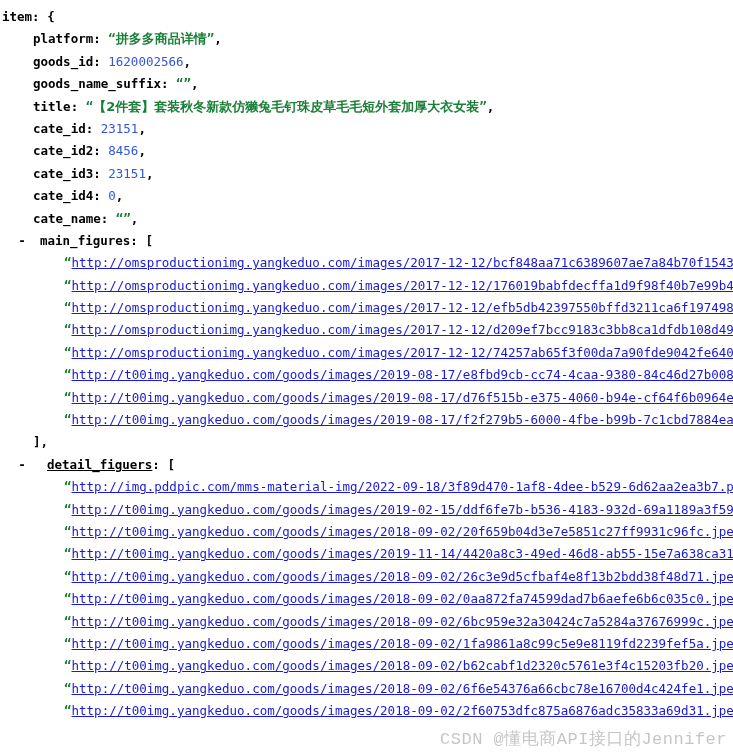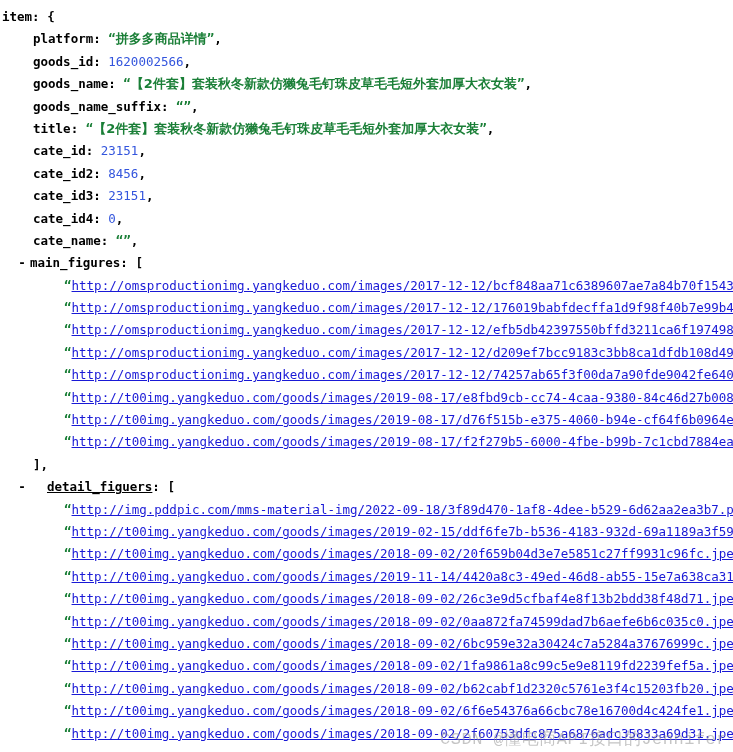--- a/index.html
+++ b/index.html
@@ -94,29 +94,28 @@
     pointer-events: none;
   }
 </style>
 </head>
 <body>
 
 <div id="viewer">
     <div class="line ind0"><span class="key">item</span><span class="punc">: </span><span class="brace">{</span></div>
     <div class="line ind1"><span class="key">platform</span><span class="punc">: </span><span class="str"><span class="quote-blue">“</span><span class="cn">拼多多商品详情</span><span class="quote-blue">”</span></span><span class="punc">,</span></div>
     <div class="line ind1"><span class="key">goods_id</span><span class="punc">: </span><span class="num">1620002566</span><span class="punc">,</span></div>
-    <div class="line ind1"><span class="key">goods_name</span><span class="punc">: </span><span class="str"><span class="quote-blue">“</span><span class="cn">【2件套】套装秋冬新款仿獭兔毛钉珠皮草毛毛短外套加厚大衣女装</span><span class="quote-blue">”</span></span><span class="punc">,</span></div>
     <div class="line ind1"><span class="key">goods_name_suffix</span><span class="punc">: </span><span class="strq">“”</span><span class="punc">,</span></div>
     <div class="line ind1"><span class="key">title</span><span class="punc">: </span><span class="str"><span class="quote-blue">“</span><span class="cn">【2件套】套装秋冬新款仿獭兔毛钉珠皮草毛毛短外套加厚大衣女装</span><span class="quote-blue">”</span></span><span class="punc">,</span></div>
     <div class="line ind1"><span class="key">cate_id</span><span class="punc">: </span><span class="num">23151</span><span class="punc">,</span></div>
     <div class="line ind1"><span class="key">cate_id2</span><span class="punc">: </span><span class="num">8456</span><span class="punc">,</span></div>
     <div class="line ind1"><span class="key">cate_id3</span><span class="punc">: </span><span class="num">23151</span><span class="punc">,</span></div>
     <div class="line ind1"><span class="key">cate_id4</span><span class="punc">: </span><span class="num">0</span><span class="punc">,</span></div>
     <div class="line ind1"><span class="key">cate_name</span><span class="punc">: </span><span class="strq">“”</span><span class="punc">,</span></div>
-    <div class="line ind0 toggle-line"><span class="toggle">-</span><span class="key" style="margin-left: 28px;">main_figures</span><span class="punc">: </span><span class="brace">[</span></div>
+    <div class="line ind0 toggle-line"><span class="toggle">-</span><span class="key" style="margin-left: 38px;">main_figures</span><span class="punc">: </span><span class="brace">[</span></div>
     <div class="line ind2"><span class="quote-blue">“</span><a class="url">http://omsproductionimg.yangkeduo.com/images/2017-12-12/bcf848aa71c6389607ae7a84b70f1543.jpeg</a></div>
     <div class="line ind2"><span class="quote-blue">“</span><a class="url">http://omsproductionimg.yangkeduo.com/images/2017-12-12/176019babfdecffa1d9f98f40b7e99b4.jpeg</a></div>
     <div class="line ind2"><span class="quote-blue">“</span><a class="url">http://omsproductionimg.yangkeduo.com/images/2017-12-12/efb5db42397550bffd3211ca6f197498.jpeg</a></div>
     <div class="line ind2"><span class="quote-blue">“</span><a class="url">http://omsproductionimg.yangkeduo.com/images/2017-12-12/d209ef7bcc9183c3bb8ca1dfdb108d49.jpeg</a></div>
     <div class="line ind2"><span class="quote-blue">“</span><a class="url">http://omsproductionimg.yangkeduo.com/images/2017-12-12/74257ab65f3f00da7a90fde9042fe640.jpeg</a></div>
     <div class="line ind2"><span class="quote-blue">“</span><a class="url">http://t00img.yangkeduo.com/goods/images/2019-08-17/e8fbd9cb-cc74-4caa-9380-84c46d27b008.jpg</a></div>
     <div class="line ind2"><span class="quote-blue">“</span><a class="url">http://t00img.yangkeduo.com/goods/images/2019-08-17/d76f515b-e375-4060-b94e-cf64f6b0964e.jpg</a></div>
     <div class="line ind2"><span class="quote-blue">“</span><a class="url">http://t00img.yangkeduo.com/goods/images/2019-08-17/f2f279b5-6000-4fbe-b99b-7c1cbd7884ea.jpg</a></div>
     <div class="line ind1"><span class="brace">],</span></div>
     <div class="line ind0 toggle-line"><span class="toggle">-</span><span class="key" style="margin-left: 45px; text-decoration: underline;">detail_figuers</span><span class="punc">: </span><span class="brace">[</span></div>

